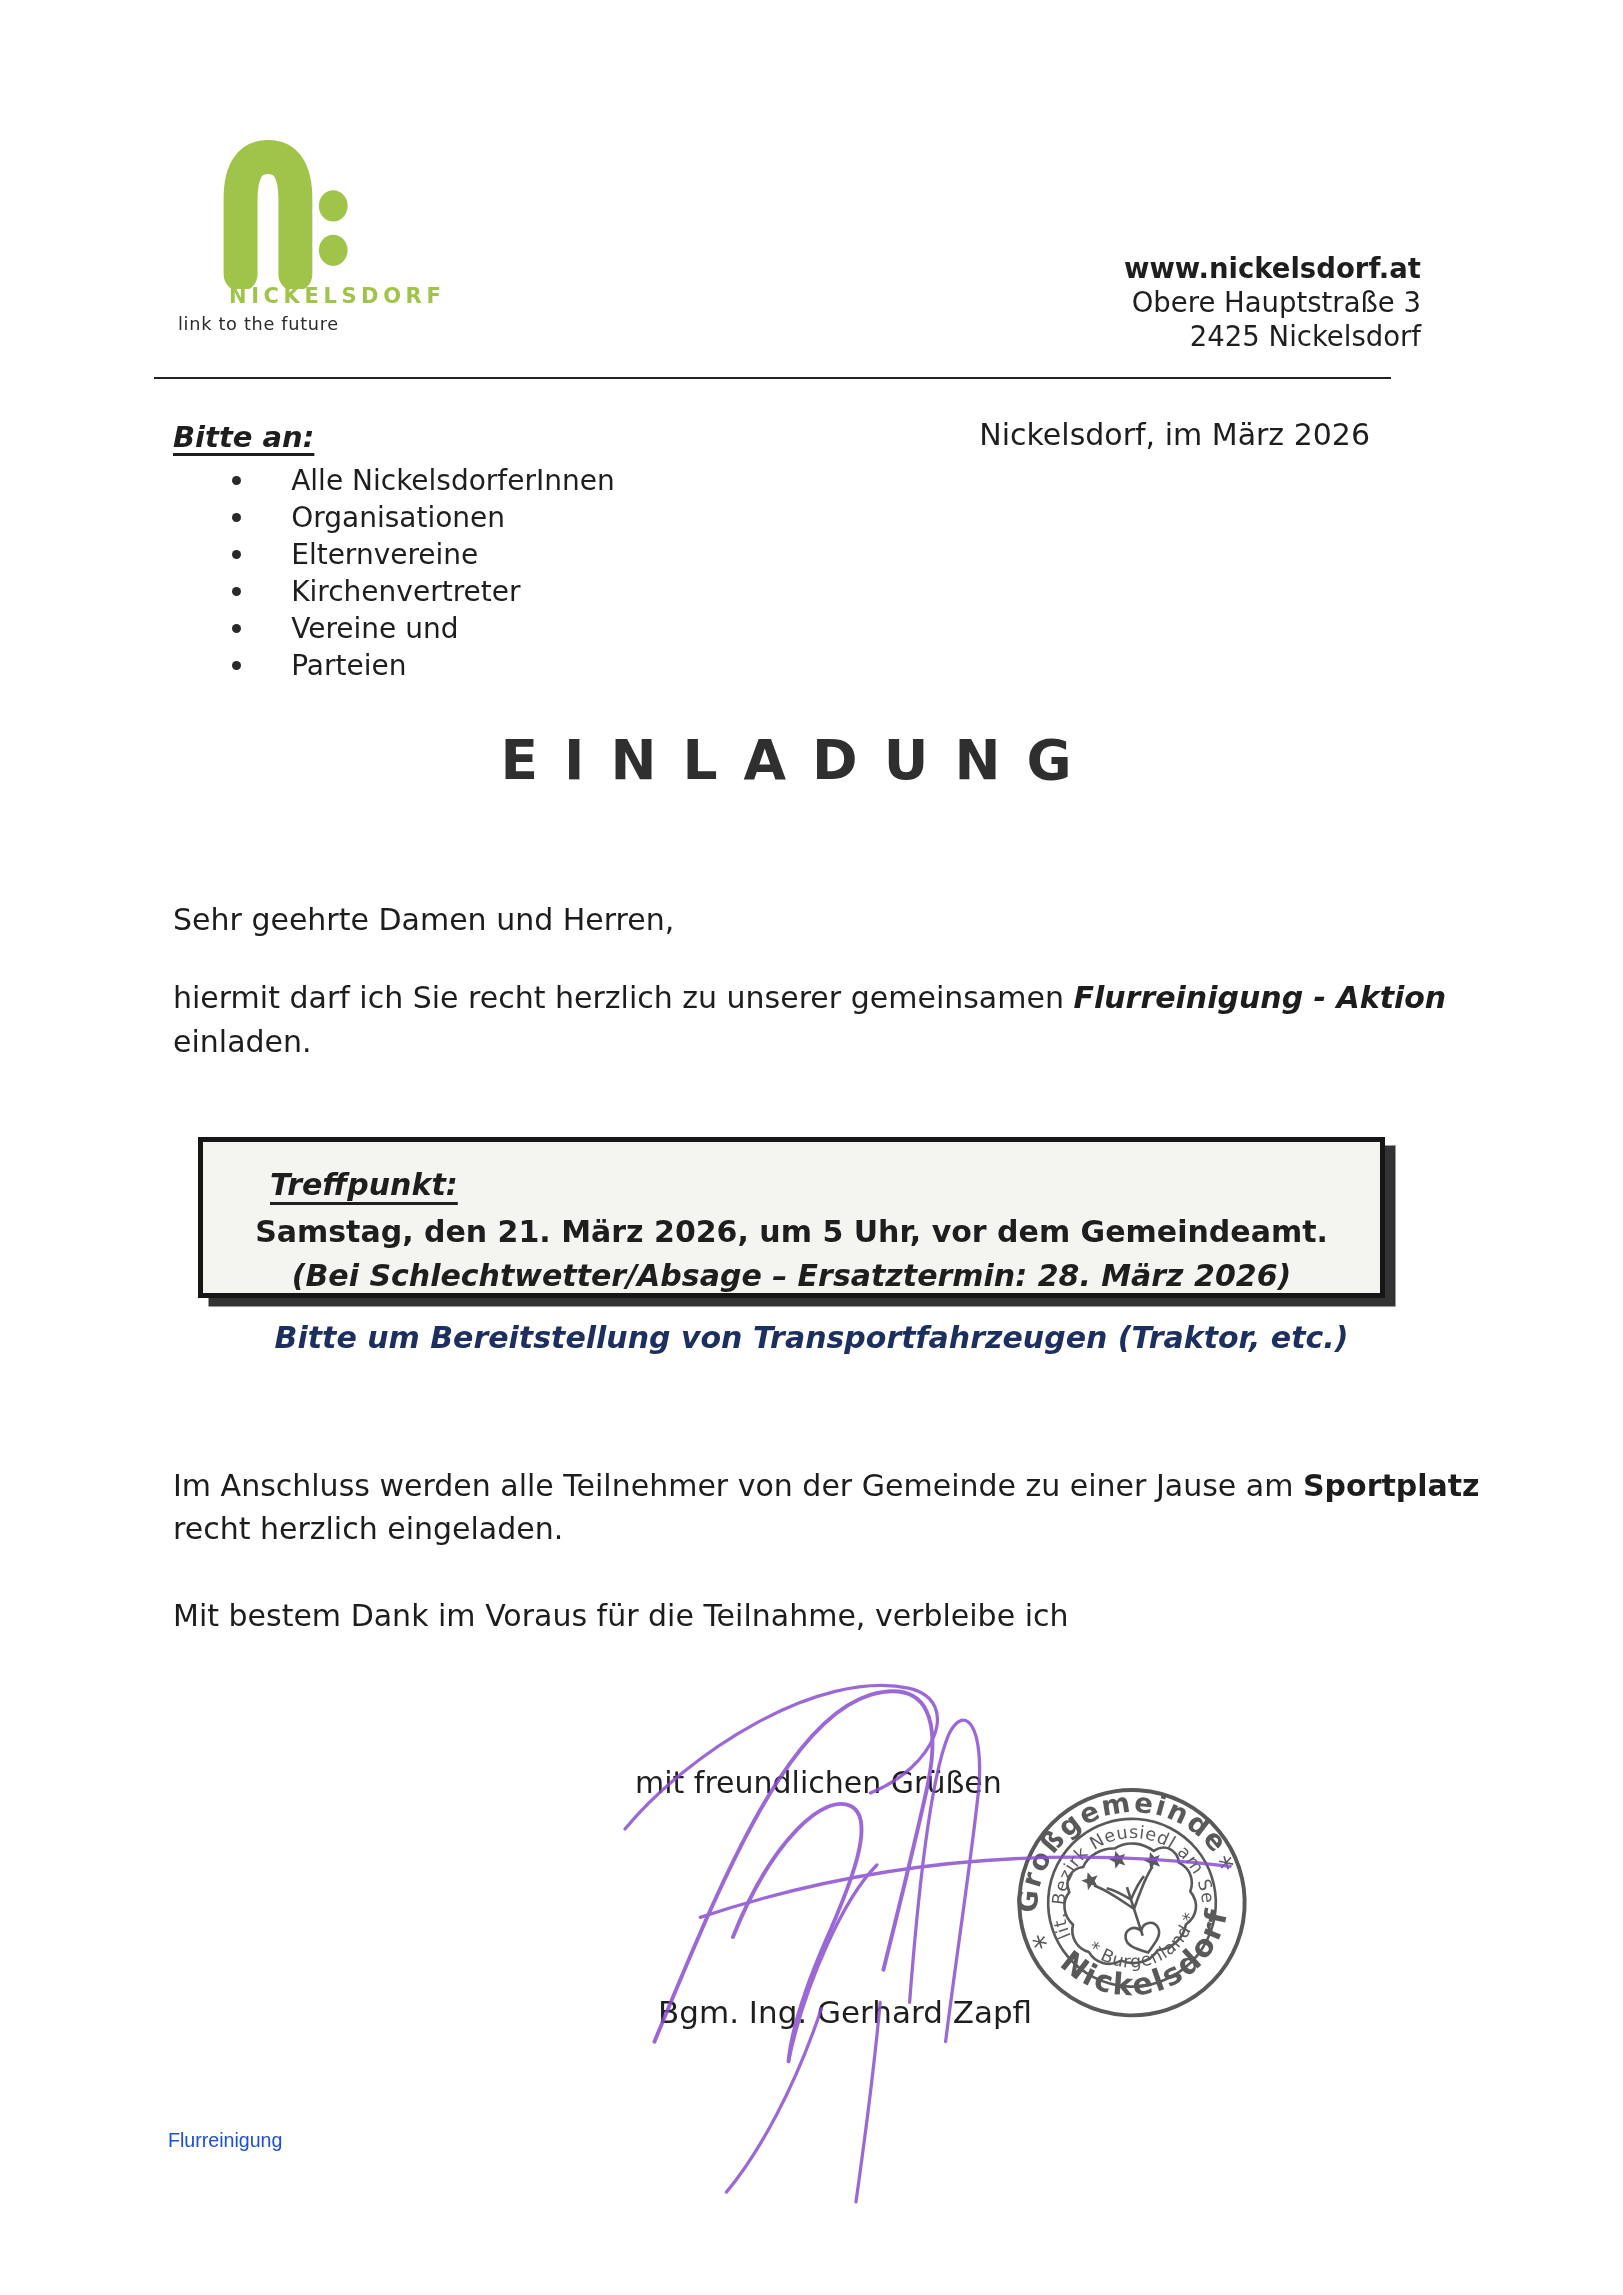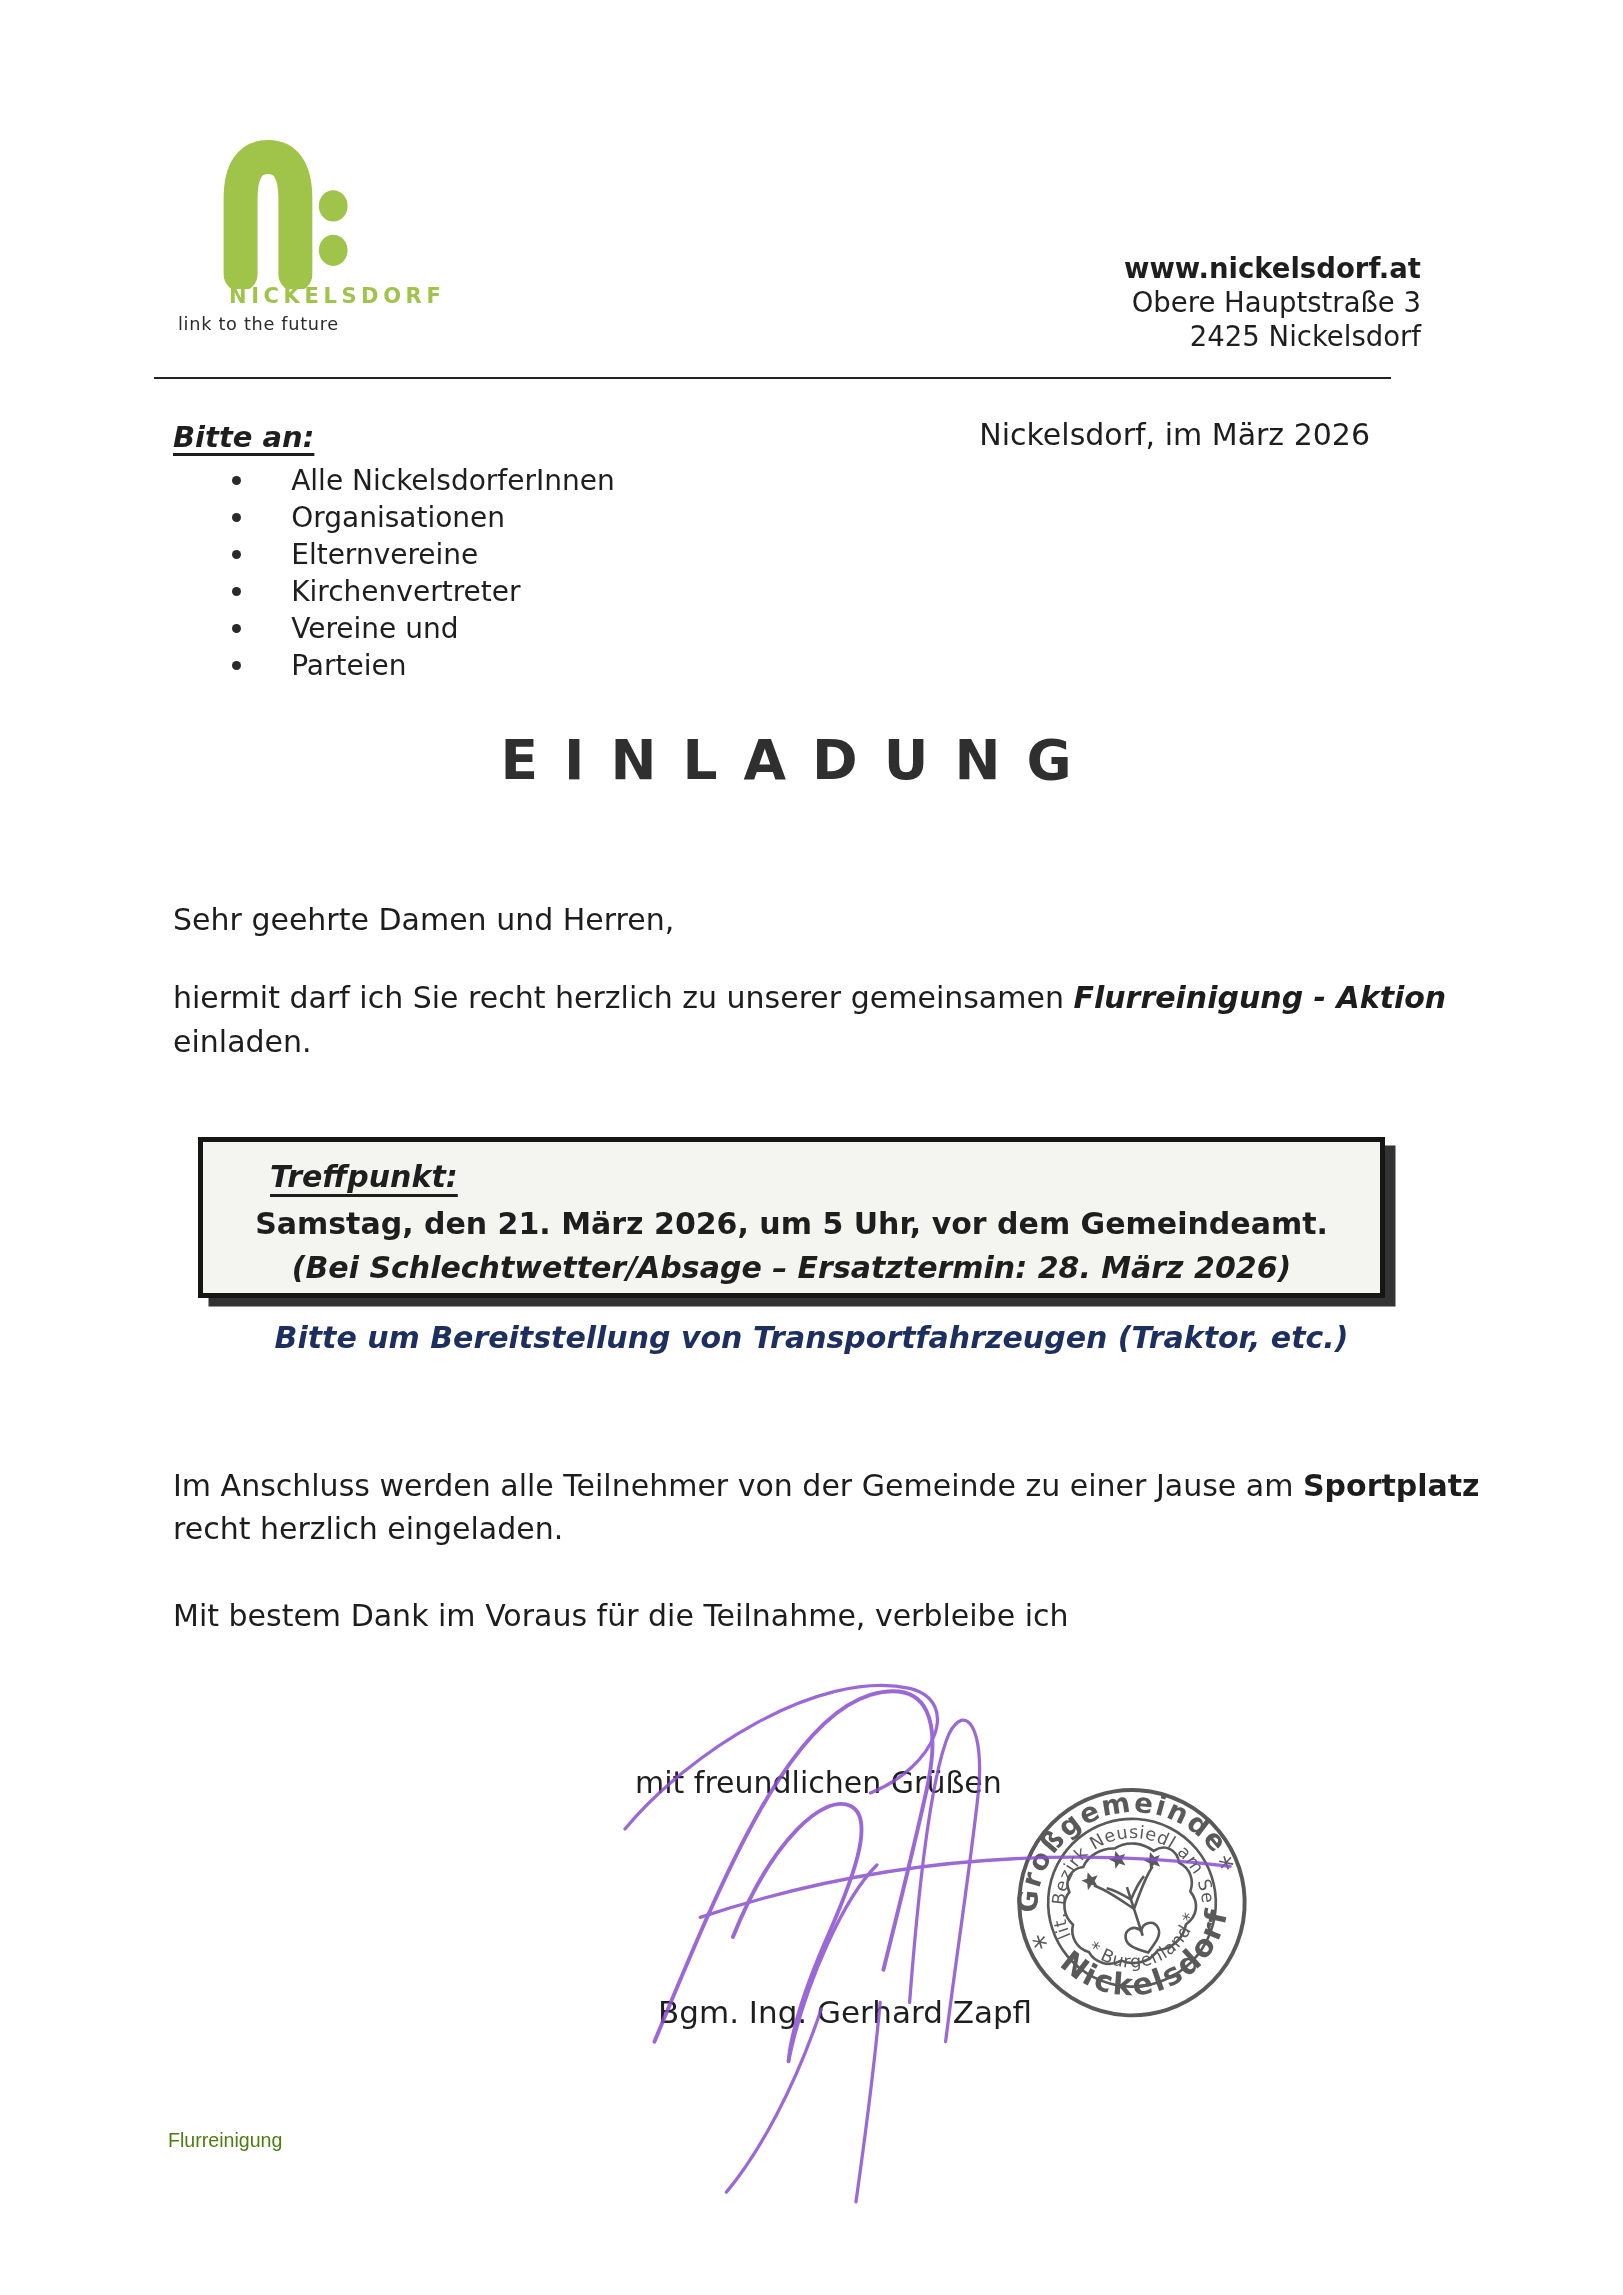--- a/index.html
+++ b/index.html
@@ -64,41 +64,41 @@
   .b{font-weight:bold;}
   
   .meeting-box{
     position:absolute;left:198px;top:1137px;width:1187px;height:161px;
     box-sizing:border-box;
     background:#f4f4f1;
     border:5.9px solid #161616;
     box-shadow:10.5px 8.5px 0 #333333;
   }
   .meeting-label{
-    margin:17px 0 0 67px;
+    margin:25px 0 0 67px;
     font-size:30px;font-weight:bold;font-style:italic;
     text-decoration:underline;text-underline-offset:6.5px;text-decoration-thickness:3.3px;
   }
   .meeting-line1{margin-top:11.8px;text-align:center;font-size:30px;font-weight:bold;}
   .meeting-line2{margin-top:9.2px;text-align:center;font-size:30px;font-weight:bold;font-style:italic;}
   
   .transport{
     position:absolute;left:0;top:1320px;width:1623px;text-align:center;
     font-size:30px;font-weight:bold;font-style:italic;color:#1d2f5f;
   }
   .followup{top:1464px;width:1309px;line-height:43px;}
   .thanks{top:1594px;}
   
   .regards{position:absolute;left:635px;top:1765px;font-size:30px;}
   .signer{position:absolute;left:658px;top:1994px;font-size:31px;}
   .stamp{position:absolute;left:1001px;top:1775px;width:262px;height:262px;opacity:.85;}
   .sig-ink{position:absolute;left:589px;top:1662px;width:687px;height:563px;pointer-events:none;}
   .footnote{
     position:absolute;left:168px;top:2129px;
-    font-family:"Liberation Sans",sans-serif;font-size:19.6px;color:#4d7c0f;
+    font-family:"Liberation Sans",sans-serif;font-size:19.6px;color:#1d4ed8;
   }
 </style>
 </head>
 <body>
 
 <div class="page">
 
   <svg class="logo-mark" viewBox="0 0 210 240">
     <path d="M 30 218 L 30 102 Q 30 38 72 38 Q 114 38 114 102 L 114 218" fill="none" stroke="#9fc449" stroke-width="52" stroke-linecap="round"></path>
     <ellipse cx="172" cy="113" rx="22" ry="24" fill="#9fc449"></ellipse>

